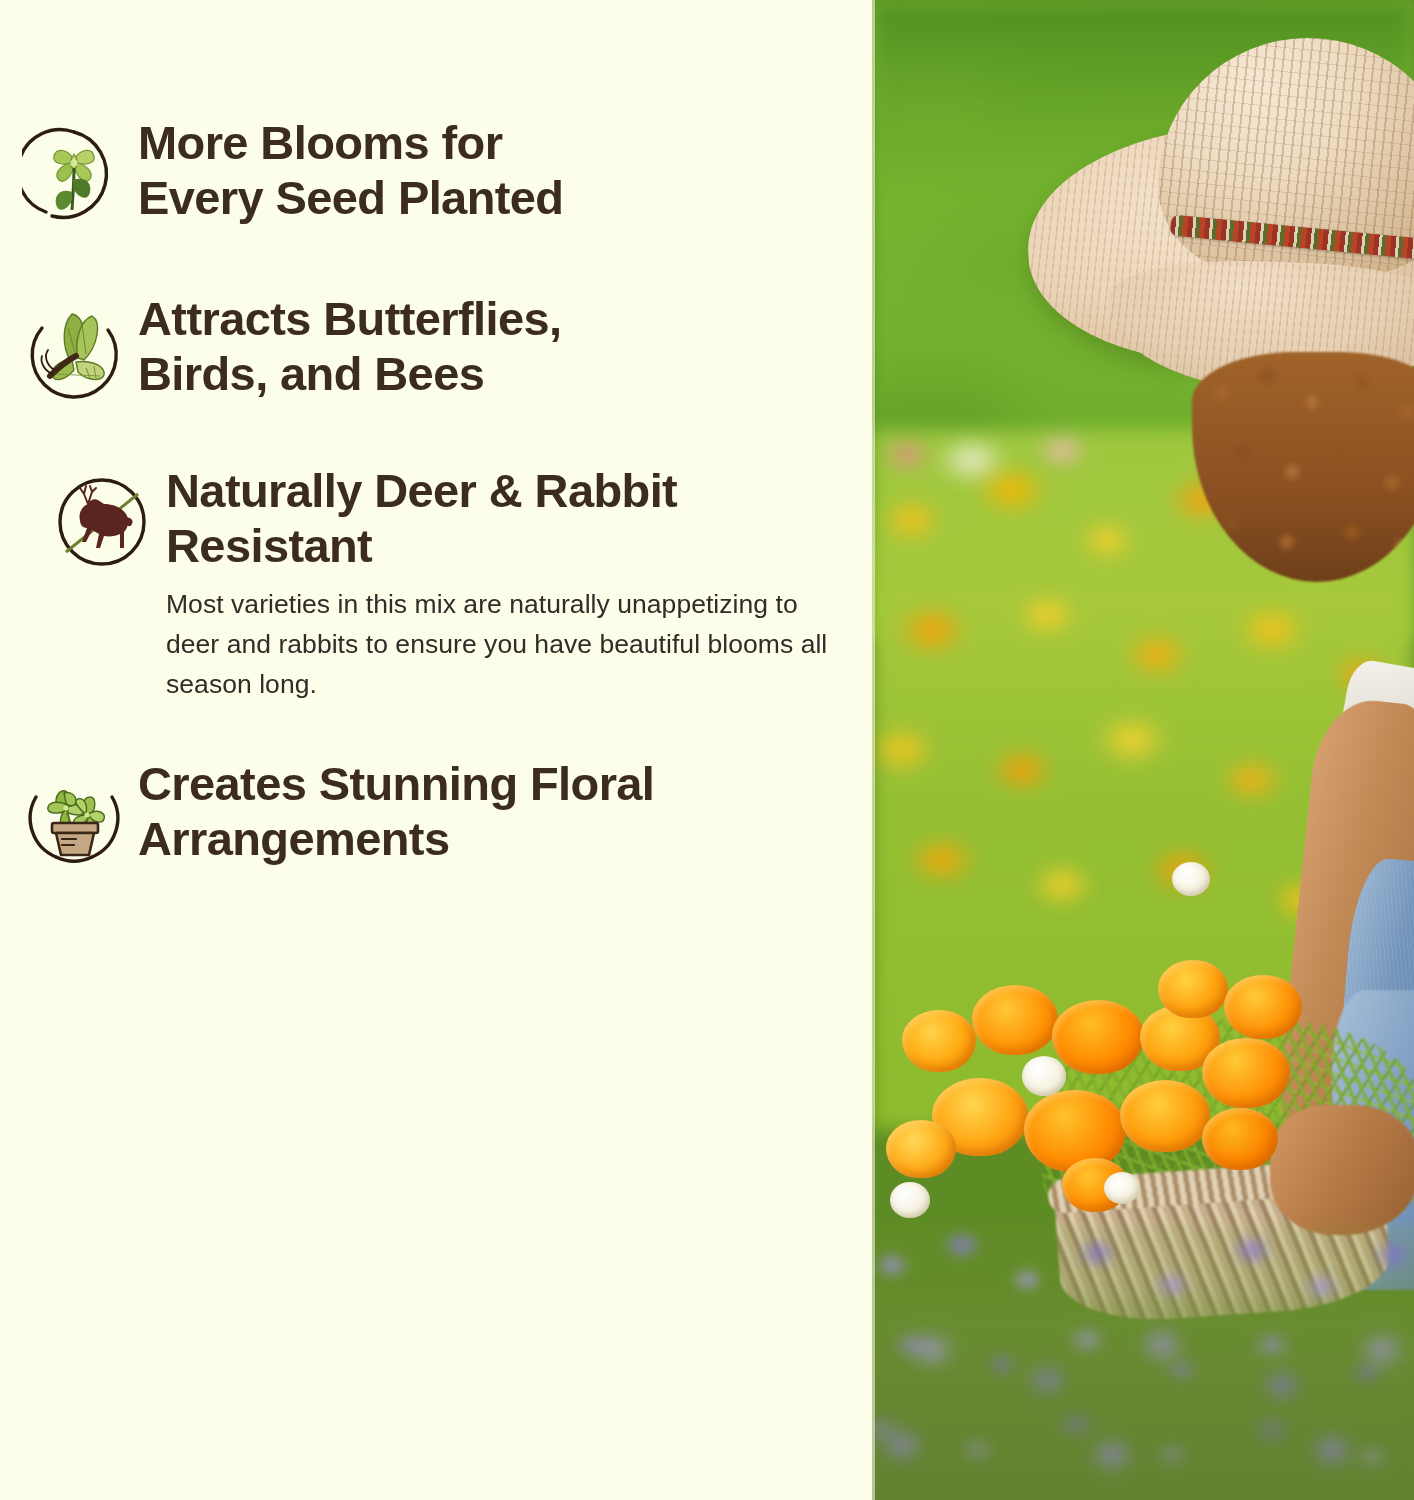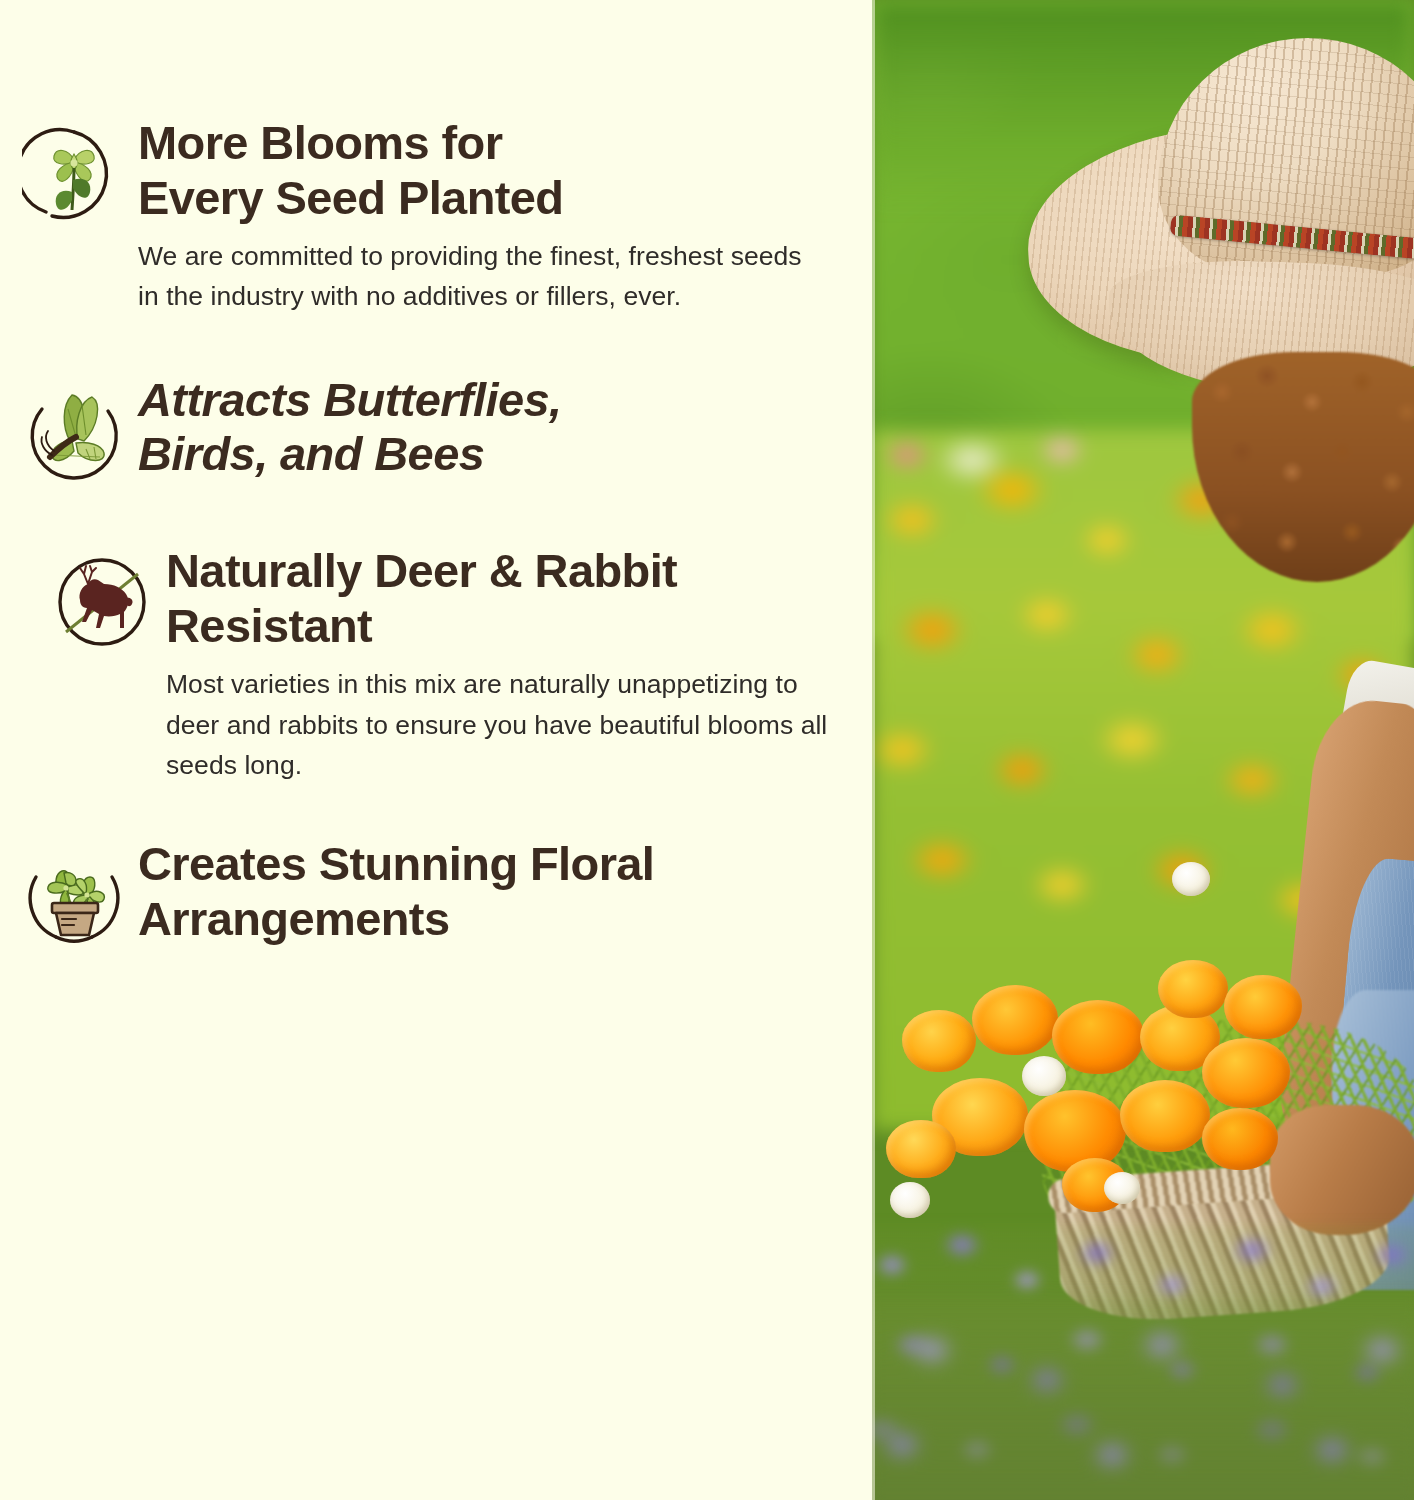--- a/index.html
+++ b/index.html
@@ -27,21 +27,21 @@
     padding:116px 0 16px 0;
     flex:0 0 872px;
   }
 
   .feature {
     display:flex;
     align-items:flex-start;
     padding-left:10px;
   }
   .feature.f1 { margin-bottom:56px; }
-  .feature.f2 { margin-bottom:52px;font-style:italic; }
+  .feature.f2 { margin-bottom:52px; }
   .feature.f3 { margin-bottom:52px;justify-content:flex-end; }
 
   .icon-wrap {
     flex:0 0 128px;
     width:128px;
     display:flex;
     justify-content:center;
     padding-top:6px;
   }
   .icon-wrap svg { display:block; }
@@ -341,21 +341,20 @@
             <circle cx="52" cy="41" r="3.6" fill="#d7e59b"></circle>
             <path d="M52 46 C52 58 51 72 50 88" fill="none" stroke="#3e5a1a" stroke-width="3"></path>
             <path d="M51 58 C62 54 70 60 68 70 C66 80 56 76 51 66 Z" fill="#4f7a2a"></path>
             <path d="M50 70 C40 66 32 72 34 82 C36 92 46 88 50 78 Z" fill="#5b8a30"></path>
           </g>
         </svg>
       </div>
       <div class="feature-body">
         <h2 class="f-title">More Blooms for
 Every Seed Planted</h2>
-        <p class="f-desc">We are committed to providing the finest, freshest seeds in the industry with no additives or fillers, ever.</p>
       </div>
     </div>
 
     <div class="feature f2">
       <div class="icon-wrap">
         <svg width="104" height="104" viewBox="0 0 104 104">
           <path d="M20 30 A42 42 0 1 0 86 32" fill="none" stroke="#2d1c12" stroke-width="3.4" stroke-linecap="round"></path>
           <g>
             <path d="M48 62 C40 48 40 26 50 16 C62 18 66 40 58 58 Z" fill="#8fae43" stroke="#5c7c26" stroke-width="1.4"></path>
             <path d="M56 60 C52 44 58 22 70 18 C80 24 76 48 62 62 Z" fill="#a7c35b" stroke="#5c7c26" stroke-width="1.4"></path>
@@ -384,21 +383,21 @@
           <g fill="#5a2420">
             <path d="M30 50 C28 44 32 36 38 34 C40 30 44 28 48 30 L54 34 C64 34 72 38 76 44 C80 50 78 58 74 62 L74 78 L70 78 L70 64 C66 66 60 67 54 66 L50 78 L46 78 L49 64 L42 60 L36 72 L32 72 L37 58 C32 58 30 54 30 50 Z"></path>
             <path d="M38 34 L34 24 M38 34 L42 22 M42 22 L40 16 M42 22 L46 18 M34 24 L30 18 M34 24 L36 16" stroke="#5a2420" stroke-width="2" fill="none" stroke-linecap="round"></path>
             <path d="M74 48 C80 46 84 50 82 54 C80 58 76 56 74 52 Z"></path>
           </g>
         </svg>
       </div>
       <div class="feature-body">
         <h2 class="f-title">Naturally Deer &amp; Rabbit
 Resistant</h2>
-        <p class="f-desc">Most varieties in this mix are naturally unappetizing to deer and rabbits to ensure you have beautiful blooms all seeds long.</p>
+        <p class="f-desc">Most varieties in this mix are naturally unappetizing to deer and rabbits to ensure you have beautiful blooms all season long.</p>
       </div>
     </div>
 
     <div class="feature f4">
       <div class="icon-wrap">
         <svg width="104" height="104" viewBox="0 0 104 104">
           <path d="M14 34 A42 42 0 0 0 34 94" fill="none" stroke="#2d1c12" stroke-width="3.4" stroke-linecap="round"></path>
           <path d="M90 34 A42 42 0 0 1 70 94" fill="none" stroke="#2d1c12" stroke-width="3.4" stroke-linecap="round"></path>
           <path d="M34 94 A42 42 0 0 0 70 94" fill="none" stroke="#2d1c12" stroke-width="3.4" stroke-linecap="round"></path>
           <g>

